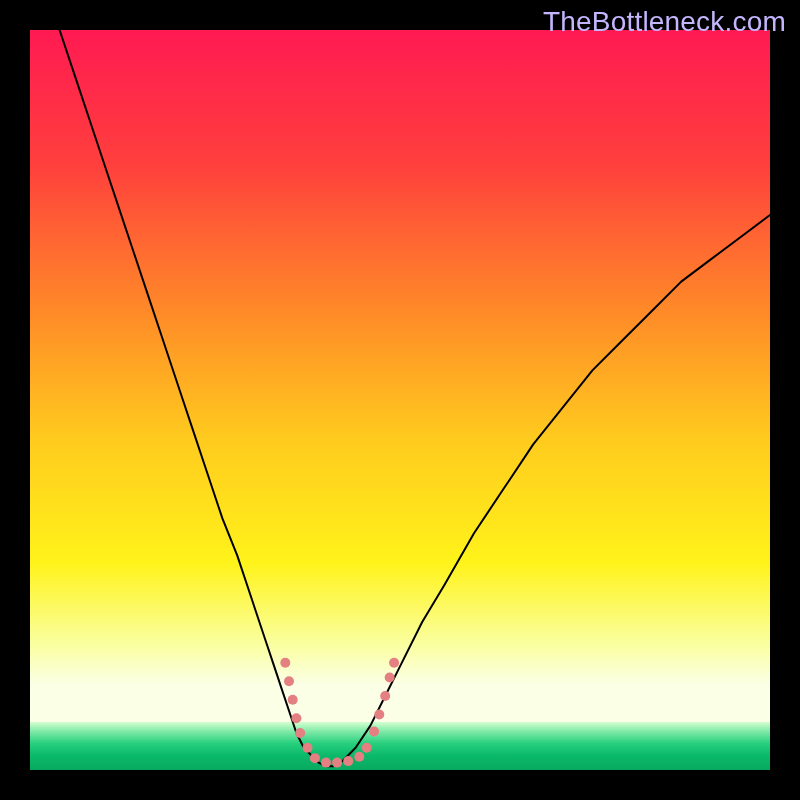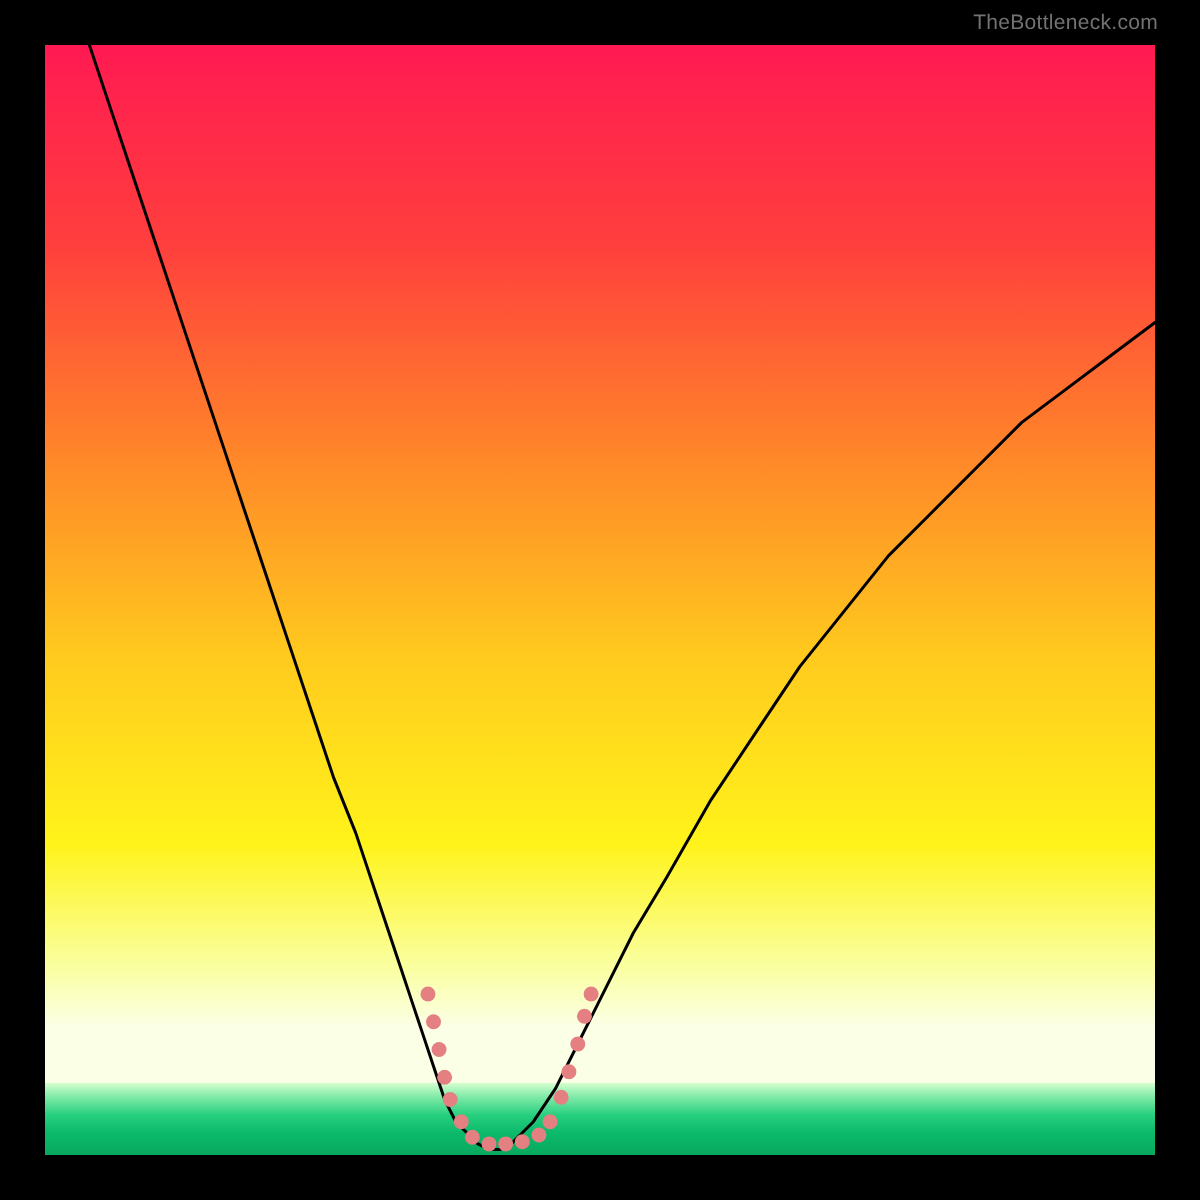--- a/index.html
+++ b/index.html
@@ -35,23 +35,23 @@
     position: absolute;
     left: 30px;
     top: 30px;
     width: 740px;
     height: 740px;
     overflow: visible;
   }
   .watermark {
     position: absolute;
     top: 6px;
-    right: 28px;
-    color: #737373;
-    font-size: 14px;
+    right: 14px;
+    color: #c4b5fd;
+    font-size: 28px;
     font-weight: 500;
     letter-spacing: 0.2px;
     user-select: none;
   }
 </style>
 </head>
 <body>
 
 <div class="frame">
   <div class="plot-area" id="plotArea" style="background: linear-gradient(rgb(255, 26, 82) 0%, rgb(255, 63, 61) 18%, rgb(255, 138, 40) 38%, rgb(255, 202, 30) 55%, rgb(255, 243, 26) 72%, rgb(250, 255, 160) 83%, rgb(251, 255, 230) 88.5%, rgb(251, 255, 230) 98.5%);"></div>

